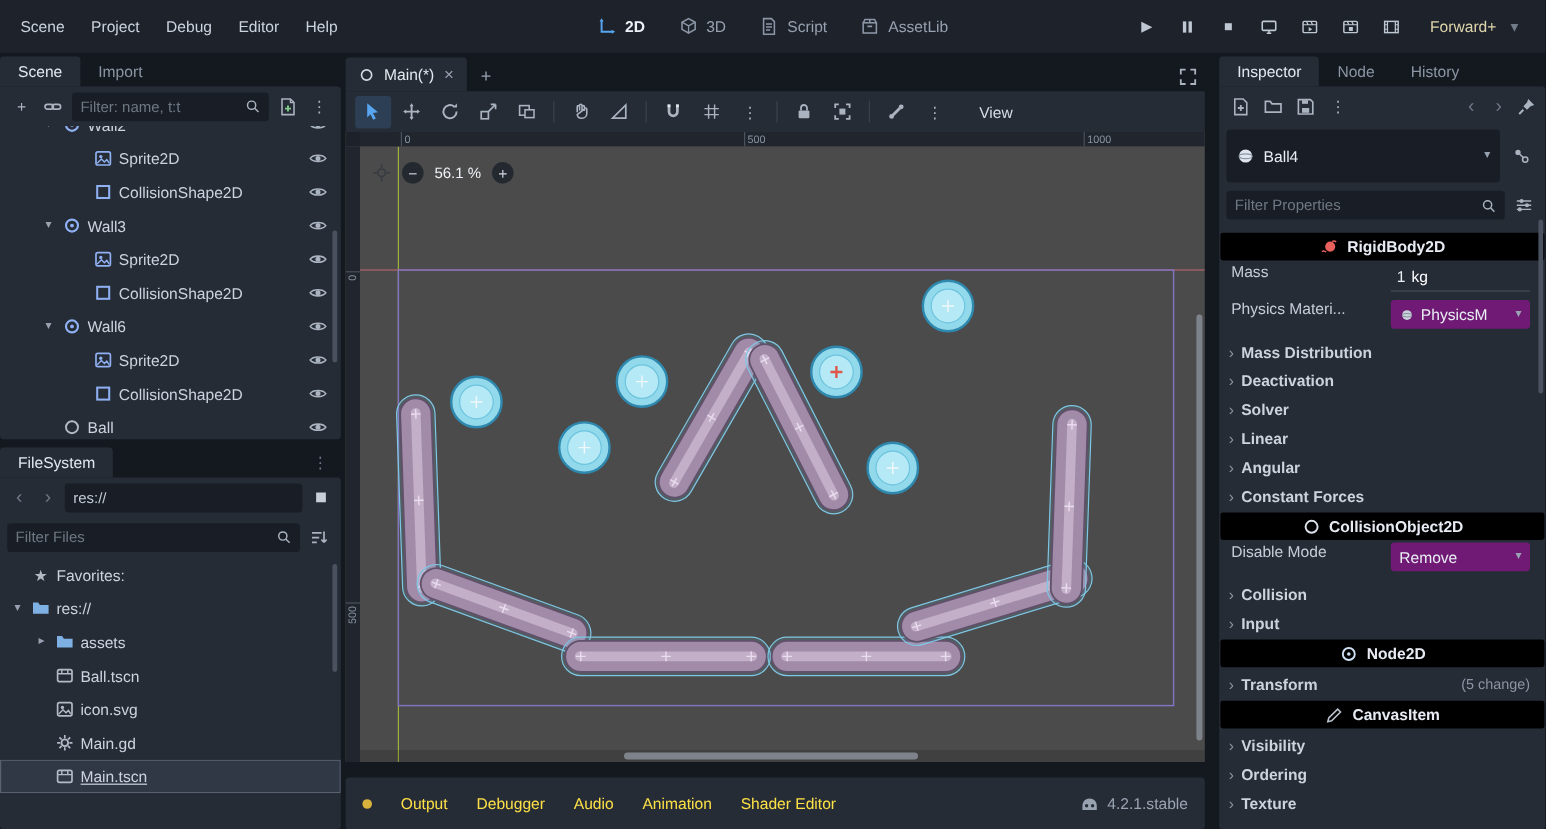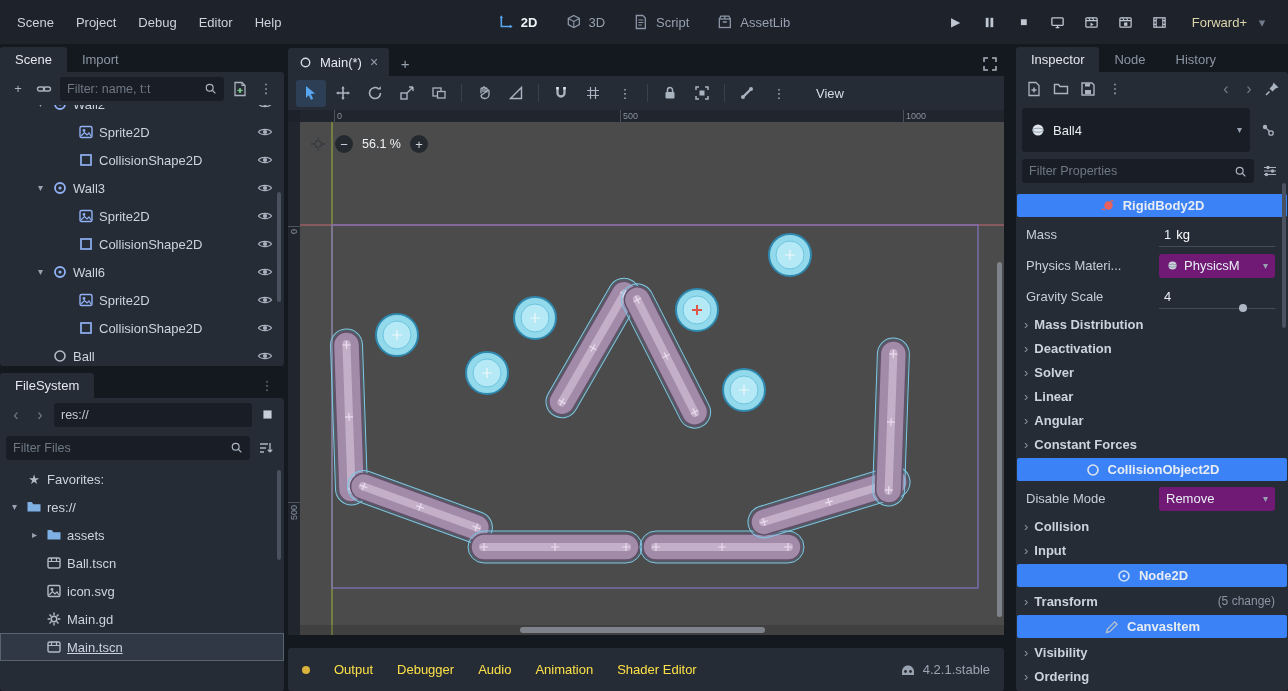--- a/index.html
+++ b/index.html
@@ -94,22 +94,22 @@
   
   .right-col{position:absolute;top:44px;left:1016px;width:272px;height:647px;display:flex;flex-direction:column}
   .insp-body{flex:1;background:#262c36;border-radius:0 3px 3px 3px;display:flex;flex-direction:column;overflow:hidden;position:relative}
   .insp-toolbar{height:33px;display:flex;align-items:center;padding:0 5px;gap:1px;flex:none}
   .insp-toolbar .right{margin-left:auto;display:flex;align-items:center;gap:1px}
   .object-row{display:flex;gap:4px;padding:3px 6px;align-items:center;flex:none}
   .object-select{flex:1;height:44px;background:#191e26;border-radius:3px;display:flex;align-items:center;gap:7px;padding:0 8px;color:#e8edf3}
   .object-select .dd{margin-left:auto;color:#98a2b0;font-size:10px}
   .filter-row{display:flex;gap:4px;padding:3px 6px 5px;align-items:center;flex:none}
   .insp-rows{flex:1;overflow:hidden;padding-top:3px}
-  .insp-cat{height:23px;margin:2px 1px;background:#3b82f6;border-radius:2px;display:flex;align-items:center;justify-content:center;gap:7px;font-weight:bold;color:#e7ecf4}
-  .insp-prop{display:flex;align-items:center;height:31px;padding:0 13px 0 10px;gap:6px}
+  .insp-cat{height:23px;margin:2px 1px;background:#000000;border-radius:2px;display:flex;align-items:center;justify-content:center;gap:7px;font-weight:bold;color:#e7ecf4}
+  .insp-prop{display:flex;align-items:flex-start;height:31px;padding:0 13px 0 10px;gap:6px}
   .prop-label{flex:1;color:#c6cdd8;white-space:nowrap;overflow:hidden}
   .prop-ctl{width:116px;flex:none;position:relative;display:flex;align-items:center;gap:5px;color:#e9eef4;height:24px}
   .prop-ctl.number,.prop-ctl.slider{border-bottom:1px solid #434c5a;padding:0 5px}
   .prop-ctl .suffix{color:#ffffff}
   .prop-ctl.dropdown,.prop-ctl.resource{background:#701a75;border-radius:3px;padding:0 7px}
   .prop-ctl .dd{margin-left:auto;color:#98a2b0;font-size:10px}
   .slider-dot{position:absolute;bottom:-4px;width:8px;height:8px;border-radius:50%;background:#aeb7c4}
   .insp-group{display:flex;align-items:center;height:24px;padding:0 13px 0 8px;gap:6px}
   .grp-chevron{color:#8b95a3}
   .grp-label{font-weight:bold;color:#ccd3dd}
@@ -995,27 +995,20 @@
               <span class="ic sm">
                 <svg viewBox="0 0 16 16">
                   <circle cx="8" cy="8" r="5" fill="#c9d1db"></circle>
                   <ellipse cx="8" cy="8.2" rx="5" ry="1.8" fill="none" stroke="#7d8998" stroke-width="0.9"></ellipse>
                 </svg>
               </span>
               <span>PhysicsM</span>
               <span class="dd glyph">▾</span>
             </div>
           </div>
-          <div class="insp-prop">
-            <span class="prop-label">Gravity Scale</span>
-            <div class="prop-ctl slider">
-              <span>4</span>
-              <span class="slider-dot" style="left: calc(72% - 4px);"></span>
-            </div>
-          </div>
           <div class="insp-group">
             <span class="grp-chevron glyph">›</span>
             <span class="grp-label">Mass Distribution</span>
           </div>
           <div class="insp-group">
             <span class="grp-chevron glyph">›</span>
             <span class="grp-label">Deactivation</span>
           </div>
           <div class="insp-group">
             <span class="grp-chevron glyph">›</span>

